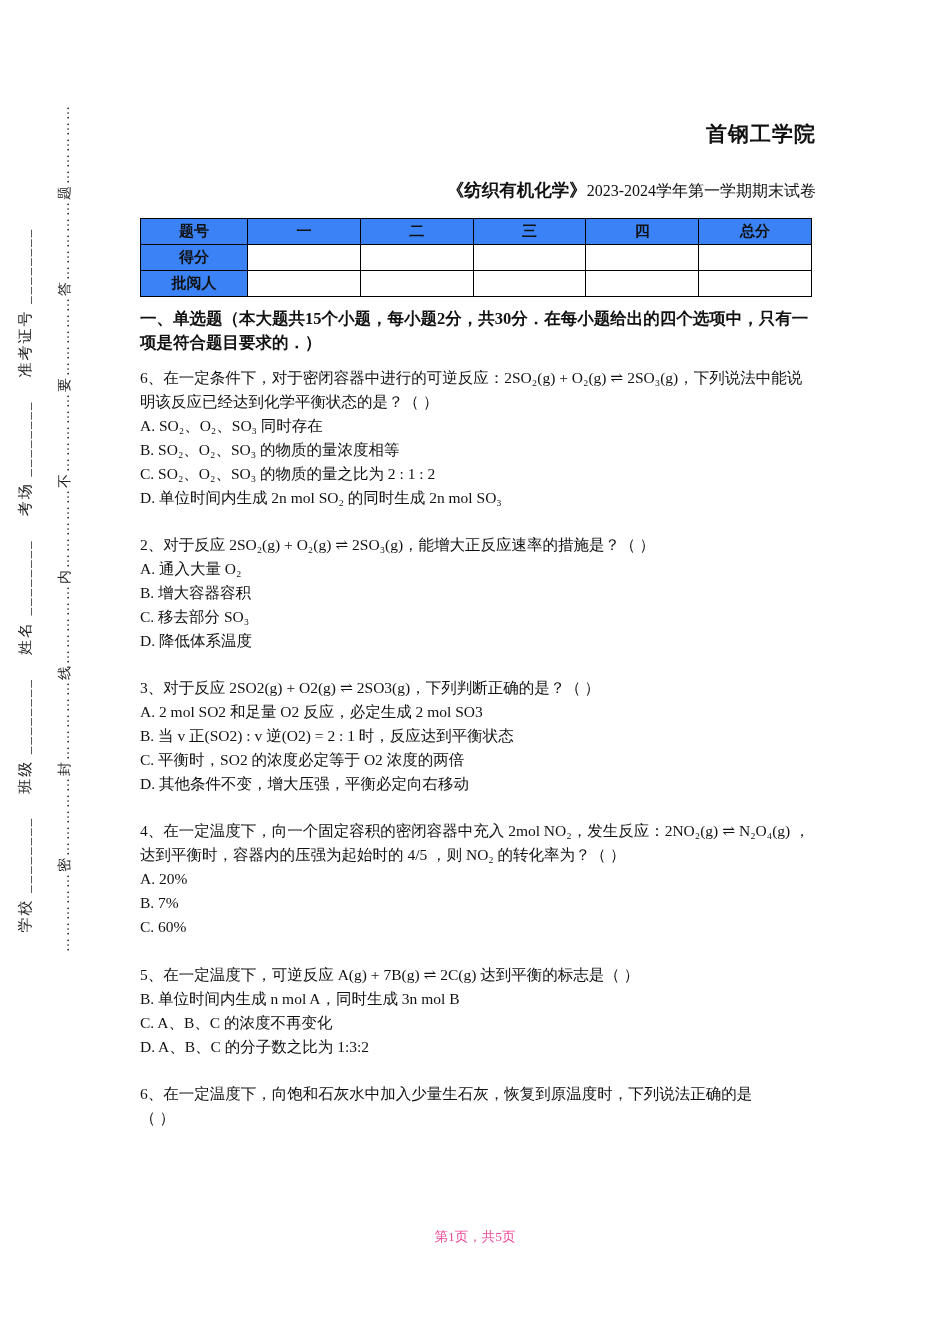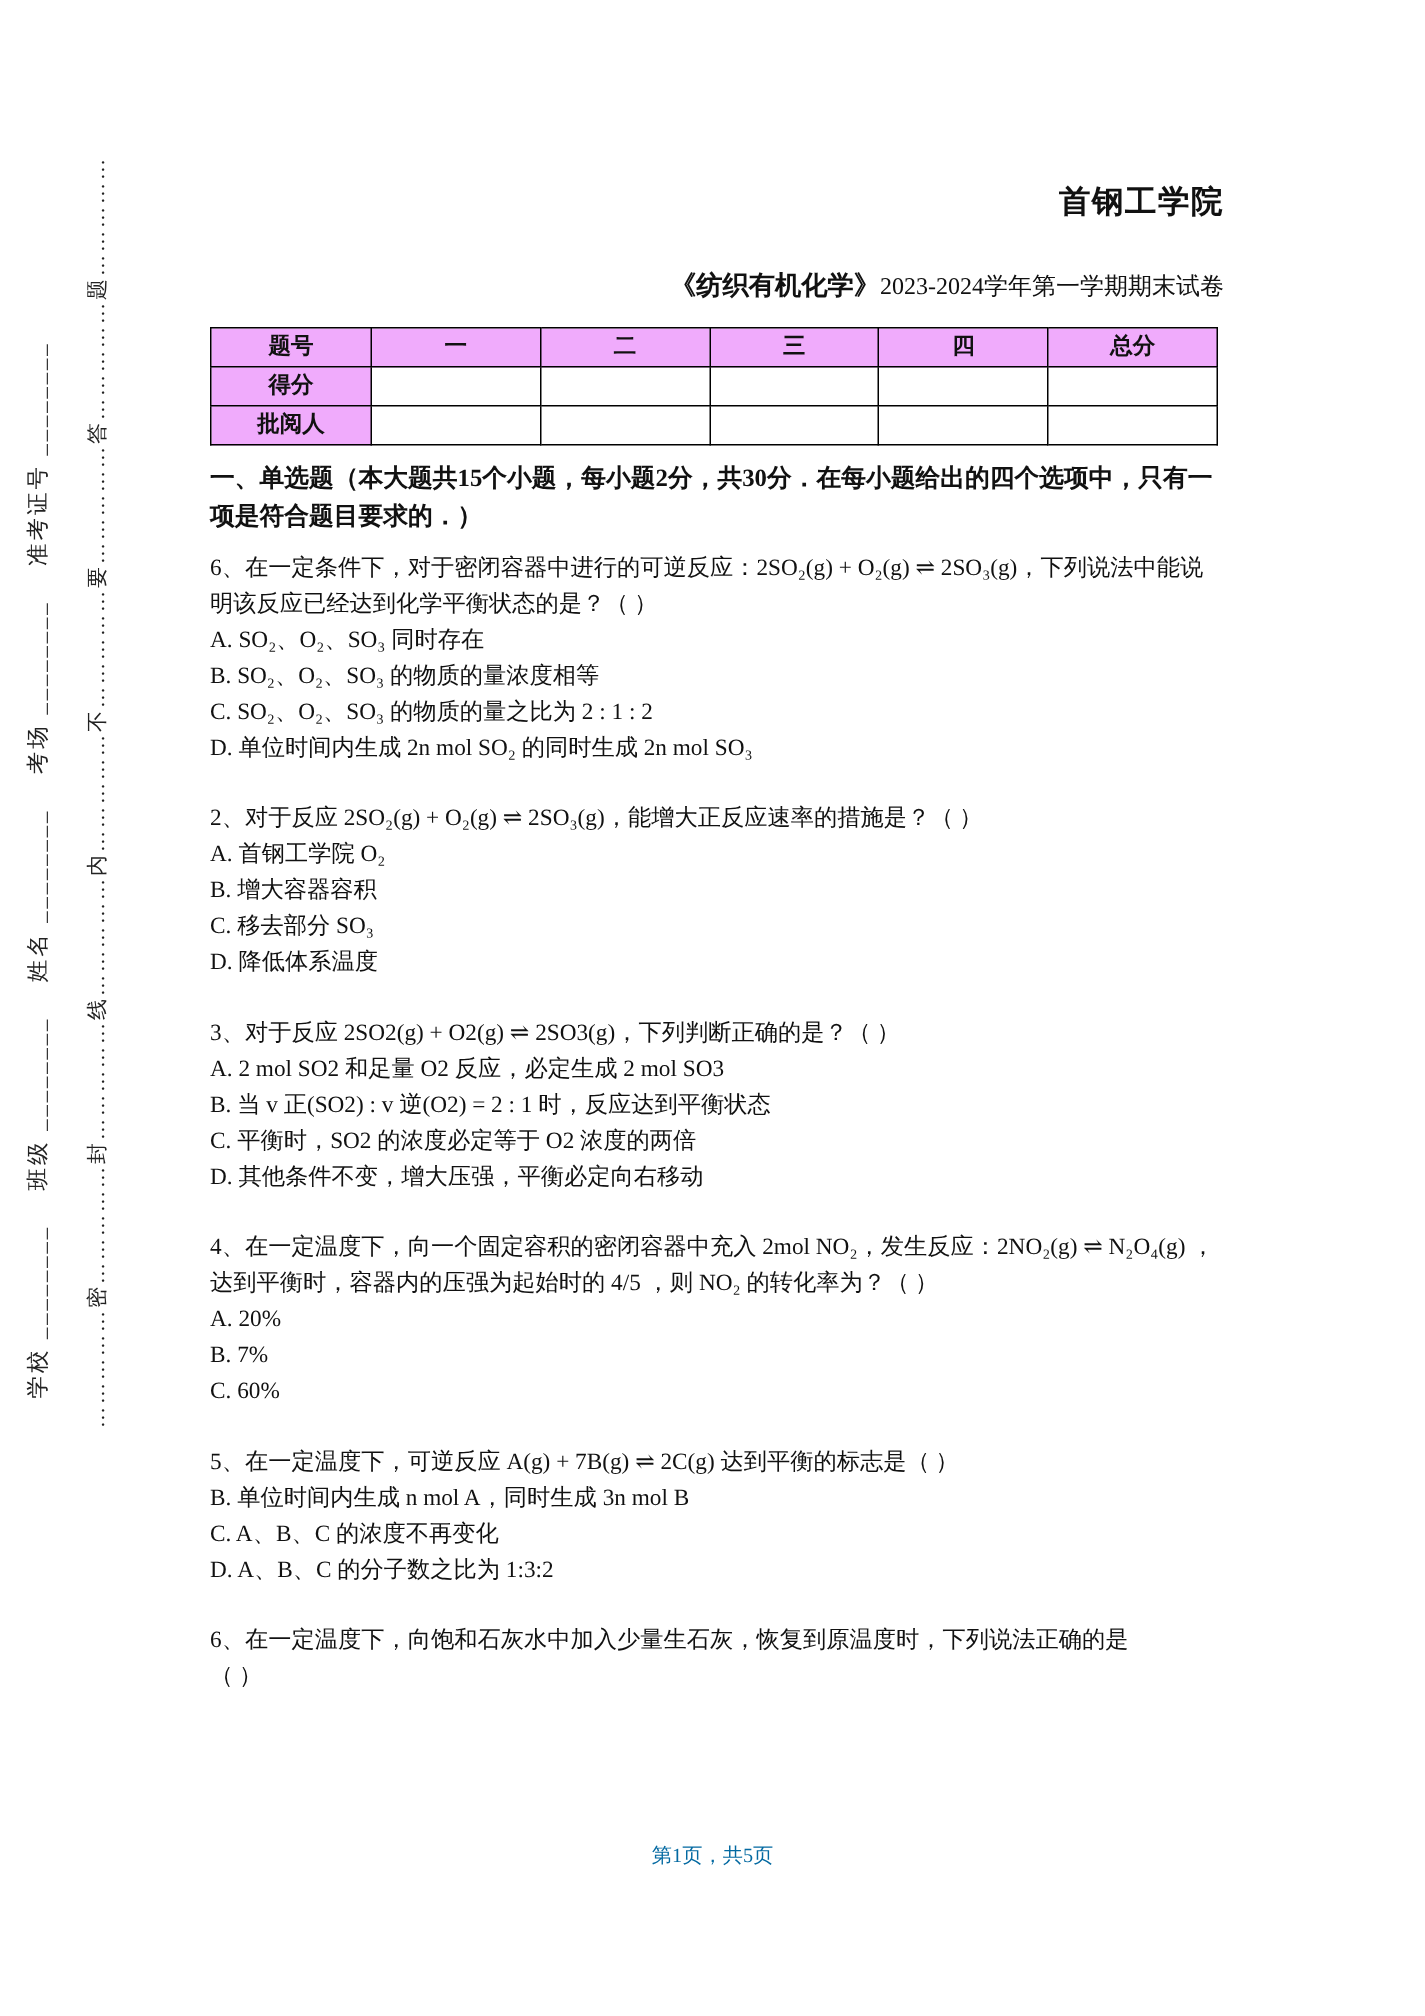--- a/index.html
+++ b/index.html
@@ -38,31 +38,31 @@
   }
 
   
   .content { position:absolute; left:140px; top:118px; width:676px; font-size:15.5px; line-height:1.55; }
   .title { text-align:right; font-size:21px; font-weight:bold; letter-spacing:1px; margin:0 0 26px 0; }
   .subtitle { text-align:right; font-size:16px; margin:0 0 14px 0; }
   .subtitle .course { font-weight:bold; font-size:17.5px; }
 
   table.score-table { border-collapse:collapse; width:672px; table-layout:fixed; margin:0 0 10px 0; }
   table.score-table td { border:1.6px solid #000; height:25px; text-align:center; font-size:15px; padding:0; }
-  table.score-table td.hd { font-weight:bold; background:#f0abfc; }
+  table.score-table td.hd { font-weight:bold; background:#3b82f6; }
   table.score-table col.c0 { width:107px; }
 
   .section-heading { font-weight:bold; font-size:16.5px; line-height:1.5; margin:2px 0 10px 0; }
 
   .q { margin:0 0 23px 0; }
   .q .stem { margin:0; }
   .q .opt { margin:0; }
   .q .trail { margin:0; }
 
-  .footer { position:absolute; left:0; top:1228px; width:950px; text-align:center; font-size:13.5px; color:#0369a1; }
+  .footer { position:absolute; left:0; top:1228px; width:950px; text-align:center; font-size:13.5px; color:#ec4899; }
 </style>
 </head>
 <body>
 
 <div class="page">
 
   <div class="seal-fields">学校 ________    班级 ________    姓名 ________    考场 ________    准考证号 ________</div>
   <div class="seal-dots">……………密……………封……………线……………内……………不……………要……………答……………题……………</div>
 
   <div class="content">
@@ -115,21 +115,21 @@
     <div class="q">
       <div class="stem">6、在一定条件下，对于密闭容器中进行的可逆反应：2SO₂(g) + O₂(g) ⇌ 2SO₃(g)，下列说法中能说明该反应已经达到化学平衡状态的是？（ ）</div>
       <div class="opt">A. SO₂、O₂、SO₃ 同时存在</div>
       <div class="opt">B. SO₂、O₂、SO₃ 的物质的量浓度相等</div>
       <div class="opt">C. SO₂、O₂、SO₃ 的物质的量之比为 2 : 1 : 2</div>
       <div class="opt">D. 单位时间内生成 2n mol SO₂ 的同时生成 2n mol SO₃</div>
     </div>
 
     <div class="q">
       <div class="stem">2、对于反应 2SO₂(g) + O₂(g) ⇌ 2SO₃(g)，能增大正反应速率的措施是？（ ）</div>
-      <div class="opt">A. 首钢工学院 O₂</div>
+      <div class="opt">A. 通入大量 O₂</div>
       <div class="opt">B. 增大容器容积</div>
       <div class="opt">C. 移去部分 SO₃</div>
       <div class="opt">D. 降低体系温度</div>
     </div>
 
     <div class="q">
       <div class="stem">3、对于反应 2SO2(g) + O2(g) ⇌ 2SO3(g)，下列判断正确的是？（ ）</div>
       <div class="opt">A. 2 mol SO2 和足量 O2 反应，必定生成 2 mol SO3</div>
       <div class="opt">B. 当 v 正(SO2) : v 逆(O2) = 2 : 1 时，反应达到平衡状态</div>
       <div class="opt">C. 平衡时，SO2 的浓度必定等于 O2 浓度的两倍</div>

